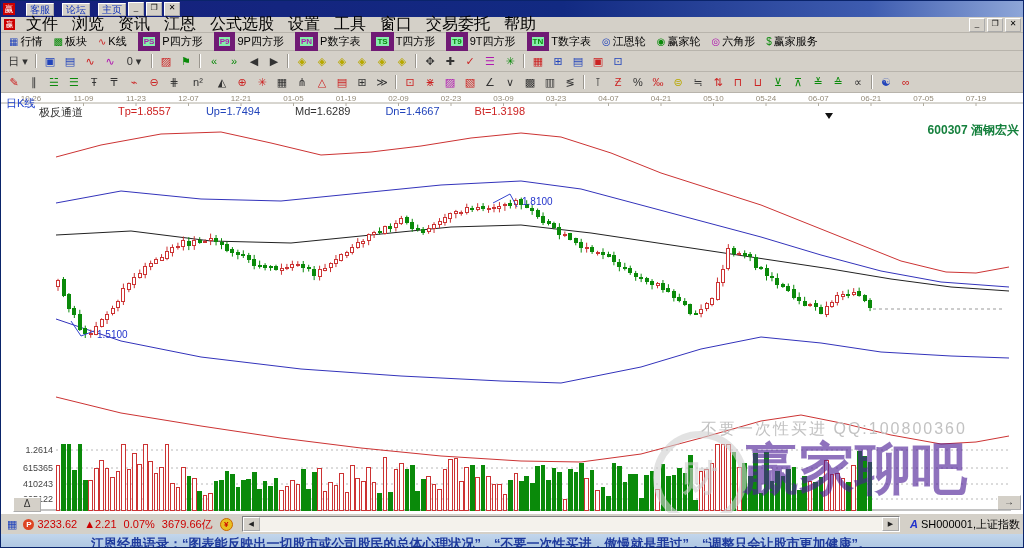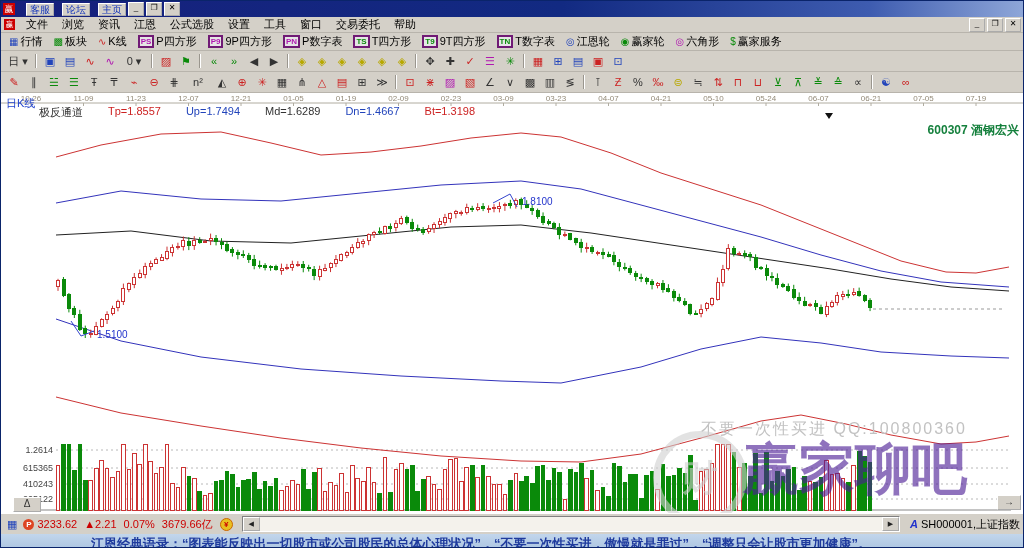--- a/index.html
+++ b/index.html
@@ -14,40 +14,40 @@
   .title-text{color:#fff;font-size:11px;font-weight:bold;white-space:nowrap;flex:1 1 auto;overflow:hidden;}
   .tb-linkbtn{background:#d4d0c8;border:1px outset #fff;color:#1133bb;font-size:10px;
     padding:0 3px;margin-left:8px;line-height:11px;cursor:default;}
   .sysbtn{width:14px;height:12px;margin-left:2px;background:#d4d0c8;border:1px outset #fff;
     font-size:8px;line-height:10px;text-align:center;color:#000;cursor:default;flex:none;}
   
   .menubar{height:15px;display:flex;align-items:center;padding:0 2px;background:#d4d0c8;
     border-bottom:1px solid #b8b4ac;}
   .menu-icon{width:11px;height:11px;background:#c00;color:#fff;font-size:8px;line-height:11px;
     text-align:center;margin:0 4px 0 1px;flex:none;}
-  .menu-item{font-size:11px;color:#000;padding:4px 7px;cursor:default;}
+  .menu-item{font-size:16px;color:#000;padding:4px 7px;cursor:default;}
   .menubar .spacer{flex:1 1 auto;}
   
   .toolbar{display:flex;align-items:center;background:#d4d0c8;border-bottom:1px solid #b8b4ac;padding:0 3px;}
   .tb2{height:17px;}
   .tb3{height:20px;}
   .tb4{height:20px;}
   .tbbtn{display:flex;align-items:center;height:15px;padding:0 4px;margin-right:1px;
     font-size:11px;color:#000;cursor:default;border:1px solid transparent;}
   .tbico{font-size:10px;margin-right:2px;}
-  .lttr{font-size:8px;font-weight:bold;border:2px solid #701a75;padding:0 1px;background:#e5e5e5;margin-right:2px;line-height:9px;}
+  .lttr{font-size:8px;font-weight:bold;border:5px solid #701a75;padding:0 1px;background:#86efac;margin-right:2px;line-height:9px;}
   .sqbtn{width:18px;height:16px;display:flex;align-items:center;justify-content:center;
     font-size:11px;margin:0;cursor:default;border:1px solid transparent;}
   .vsep{width:1px;height:14px;background:#9a968e;border-right:1px solid #fff;margin:0 3px;}
   .r{color:#c22}.g{color:#0a8a0a}.b{color:#2244bb}.k{color:#333}.m{color:#b018b0}.y{color:#b8a800}
   
   .chart{position:relative;width:1024px;height:420px;background:#fff;overflow:hidden;}
   .chart svg{position:absolute;left:0;top:0;}
   .panel-label{position:absolute;left:5px;top:3px;font-size:11px;color:#2244cc;z-index:3;}
-  .ind-row{position:absolute;left:38px;top:12px;display:flex;gap:25px;font-size:11px;z-index:3;background:rgba(255,255,255,.0);}
+  .ind-row{position:absolute;left:38px;top:12px;display:flex;gap:35px;font-size:11px;z-index:3;background:rgba(255,255,255,.0);}
   .symbol-label{position:absolute;right:6px;top:29px;font-size:12px;font-weight:bold;color:#15803d;z-index:3;}
   .wm1{position:absolute;left:700px;top:326px;font-size:16px;color:#c2c2c2;letter-spacing:2px;z-index:4;}
   .wm2{position:absolute;left:742px;top:348px;font-size:56px;font-weight:bold;color:#4c1d95;opacity:.62;z-index:4;line-height:1;}
   .wmlogo{position:absolute;left:652px;top:338px;width:80px;height:80px;border:7px solid #d0d0d0;
     border-radius:50%;opacity:.6;z-index:4;display:flex;align-items:center;justify-content:center;
     font-size:36px;color:#cfcfcf;font-weight:bold;}
   .chartbtn{position:absolute;background:#d4d0c8;border:1px outset #fff;font-size:10px;
     text-align:center;color:#333;z-index:5;cursor:default;}
   .btn-delta{left:12px;top:404px;width:26px;height:13px;line-height:12px;}
   .btn-arrow{left:996px;top:402px;width:22px;height:13px;line-height:12px;}

